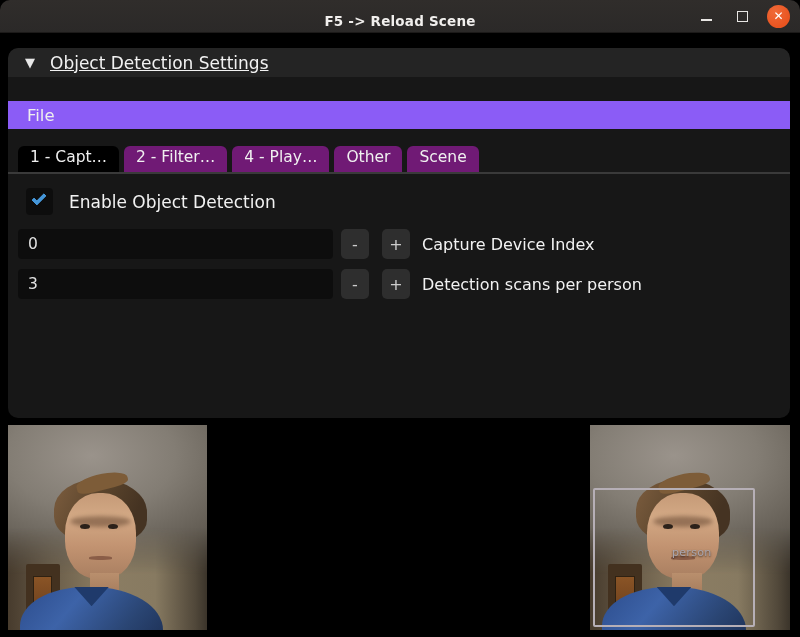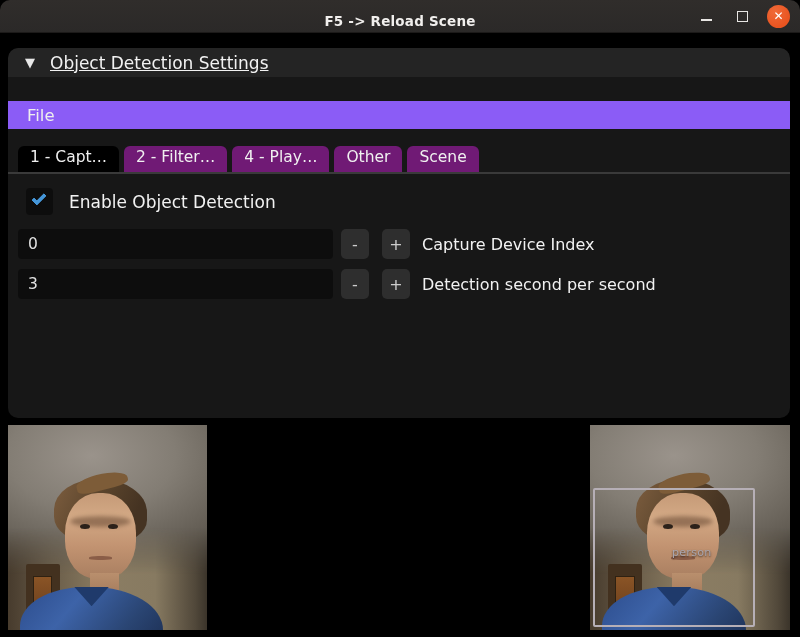--- a/index.html
+++ b/index.html
@@ -202,21 +202,21 @@
       <input class="num-input" type="text" value="0" style="">
       <div class="stepper-btn">-</div>
       <div class="stepper-btn plus">+</div>
       <span class="field-label">Capture Device Index</span>
     </div>
 
     <div class="field-row">
       <input class="num-input" type="text" value="3" style="">
       <div class="stepper-btn">-</div>
       <div class="stepper-btn plus">+</div>
-      <span class="field-label">Detection second per second</span>
+      <span class="field-label">Detection scans per person</span>
     </div>
   </div>
 </div>
 
 <div class="cam cam-left">
   <div class="wall"></div>
   <div class="door">
     <div class="door-panel"></div>
   </div>
   <div class="person">

